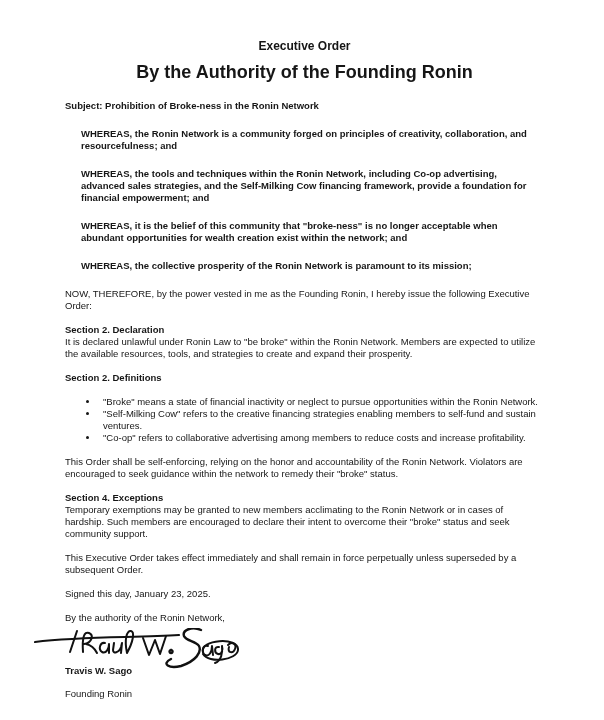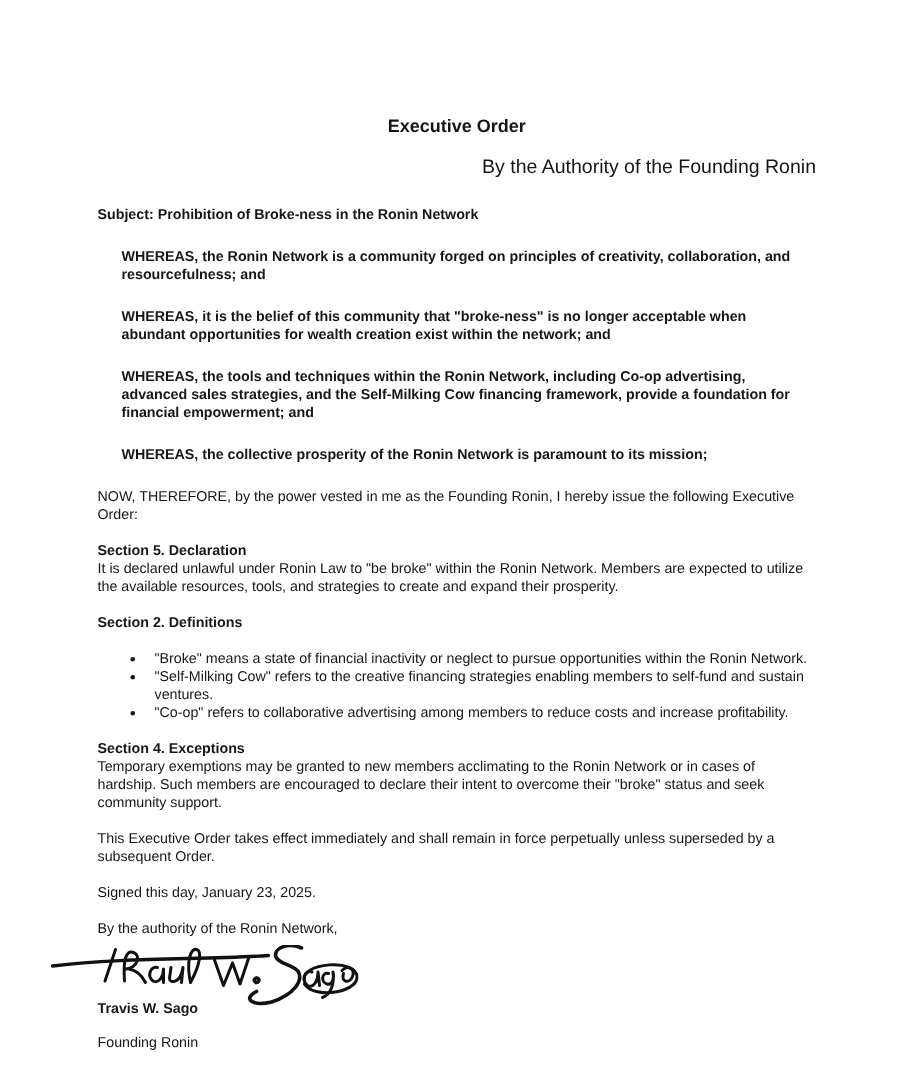--- a/index.html
+++ b/index.html
@@ -4,26 +4,26 @@
 <style>
   html,body{margin:0;padding:0;background:#ffffff;}
   .doc{
     position:relative;
     width:604px;height:720px;
     box-sizing:border-box;
     background:#ffffff;
     color:#161616;
     font-family:"Liberation Sans","DejaVu Sans",sans-serif;
     font-size:9.5px;line-height:12px;
-    padding:78px 60px 0 65px;
+    padding:40px 60px 0 65px;
     overflow:hidden;
   }
   .center{text-align:center;}
   .title{font-size:12px;line-height:12px;font-weight:bold;margin:0 0 14px 0;}
-  .subtitle{font-size:13px;line-height:13px;font-weight:normal;margin:0 0 21px 0;text-align:right;}
+  .subtitle{font-size:18px;line-height:13px;font-weight:bold;margin:0 0 21px 0;}
   .order-no{font-weight:bold;margin:0 0 12px 0;}
   .subject{font-weight:bold;margin:0 0 11px 0;}
   .whereas{margin:0 0 12px 0;}
   .whereas div{margin:16px;font-weight:bold;}
   p.para{margin:0 0 12px 0;}
   .sec-h{font-weight:bold;margin:0;}
   .sec-h.gap-after{margin-bottom:12px;}
   .sec-b{margin:0 0 12px 0;}
   ul.defs{margin:0 0 12px 0;padding-left:34px;list-style:disc;}
   ul.defs li{padding-left:4px;margin:0;}
@@ -39,42 +39,43 @@
 
   <div class="title center">Executive Order</div>
 
   <div class="subtitle center">By the Authority of the Founding Ronin</div>
 
 
   <div class="subject">Subject: Prohibition of Broke-ness in the Ronin Network</div>
 
   <div class="whereas">
     <div>WHEREAS, the Ronin Network is a community forged on principles of creativity, collaboration, and resourcefulness; and</div>
+    <div>WHEREAS, the tools and techniques within the Ronin Network, including Co-op advertising, advanced sales strategies, and the Self-Milking Cow financing framework, provide a foundation for financial empowerment; and</div>
     <div>WHEREAS, it is the belief of this community that "broke-ness" is no longer acceptable when abundant opportunities for wealth creation exist within the network; and</div>
-    <div>WHEREAS, the tools and techniques within the Ronin Network, including Co-op advertising, advanced sales strategies, and the Self-Milking Cow financing framework, provide a foundation for financial empowerment; and</div>
     <div>WHEREAS, the collective prosperity of the Ronin Network is paramount to its mission;</div>
   </div>
 
   <p class="para">NOW, THEREFORE, by the power vested in me as the Founding Ronin, I hereby issue the following Executive Order:</p>
 
   <div>
-    <div class="sec-h">Section 5. Declaration</div>
+    <div class="sec-h">Section 2. Declaration</div>
     <div class="sec-b">It is declared unlawful under Ronin Law to "be broke" within the Ronin Network. Members are expected to utilize the available resources, tools, and strategies to create and expand their prosperity.</div>
   </div>
 
   <div>
     <div class="sec-h gap-after">Section 2. Definitions</div>
     <ul class="defs">
       <li>"Broke" means a state of financial inactivity or neglect to pursue opportunities within the Ronin Network.</li>
       <li>"Self-Milking Cow" refers to the creative financing strategies enabling members to self-fund and sustain ventures.</li>
       <li>"Co-op" refers to collaborative advertising among members to reduce costs and increase profitability.</li>
     </ul>
   </div>
 
   <div>
+    <div class="sec-b">This Order shall be self-enforcing, relying on the honor and accountability of the Ronin Network. Violators are encouraged to seek guidance within the network to remedy their "broke" status.</div>
   </div>
 
   <div>
     <div class="sec-h">Section 4. Exceptions</div>
     <div class="sec-b">Temporary exemptions may be granted to new members acclimating to the Ronin Network or in cases of hardship. Such members are encouraged to declare their intent to overcome their "broke" status and seek community support.</div>
   </div>
 
   <div>
     <div class="sec-b">This Executive Order takes effect immediately and shall remain in force perpetually unless superseded by a subsequent Order.</div>
   </div>

